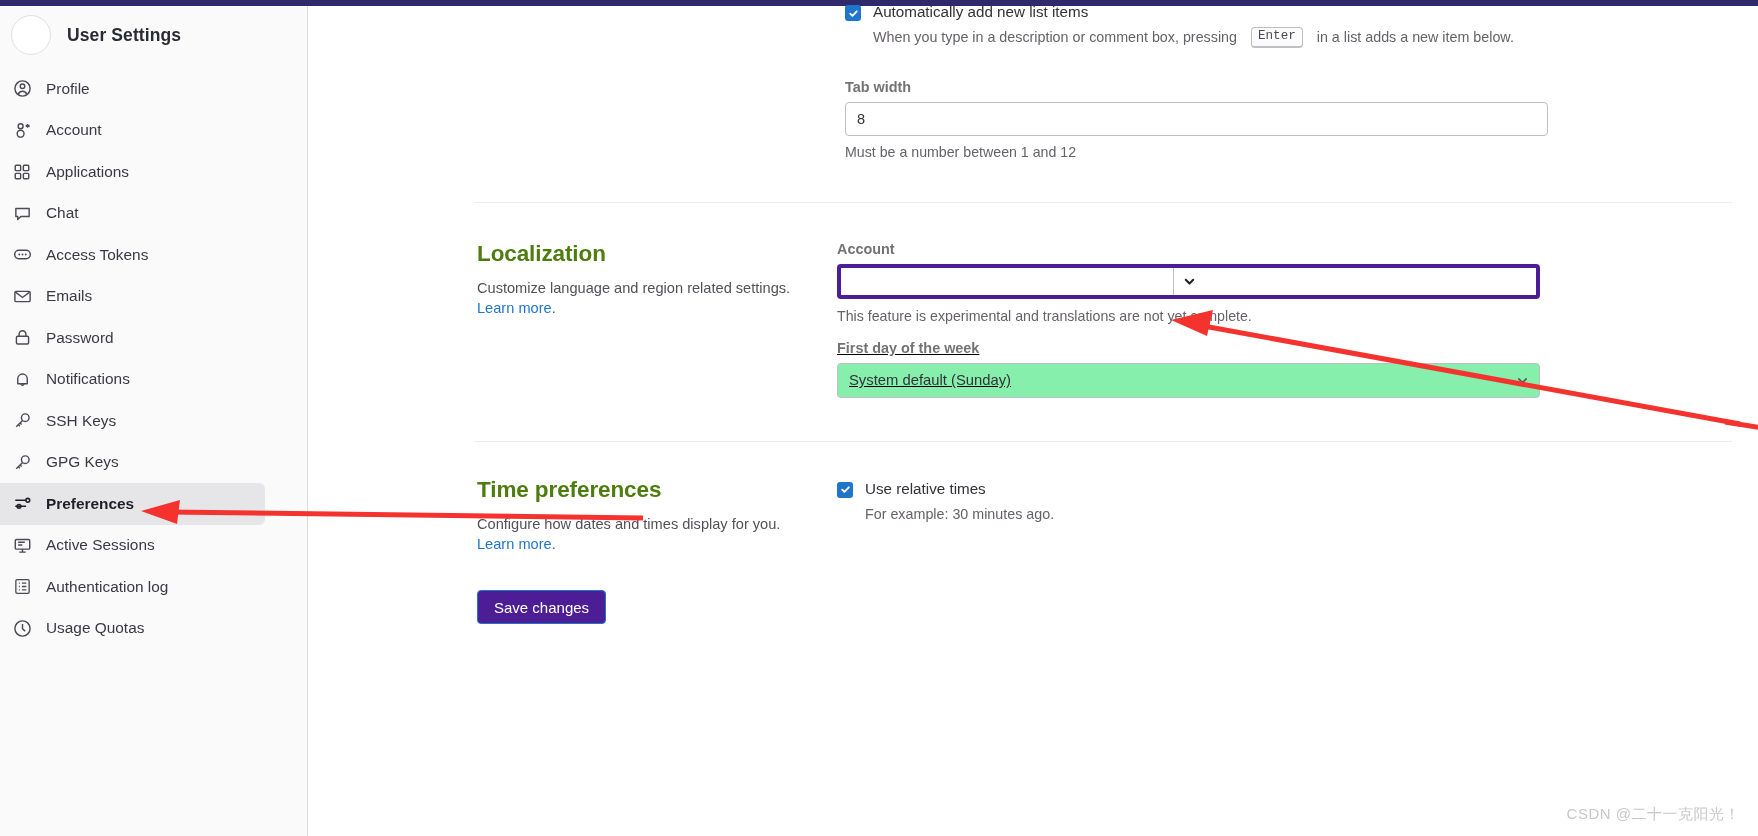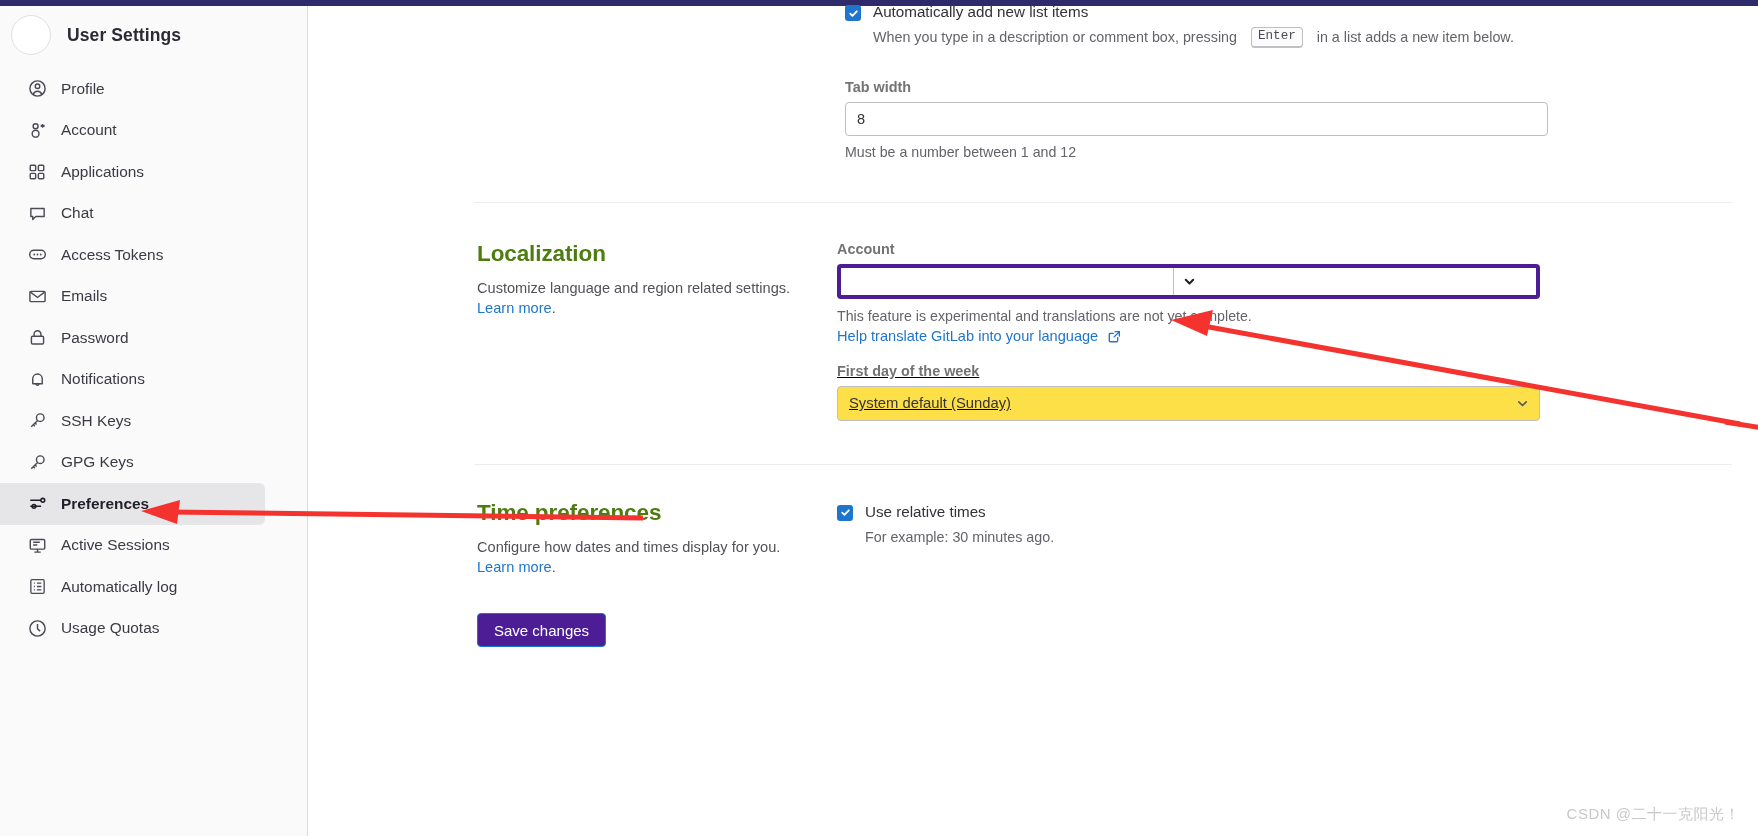--- a/index.html
+++ b/index.html
@@ -49,21 +49,21 @@
     font-size: 17.5px;
     font-weight: 700;
     color: #2b2b33;
     letter-spacing: .1px;
   }
   .nav { padding-top: 4px; }
   .nav-item {
     display: flex;
     align-items: center;
     height: 41.5px;
-    padding-left: 27px;
+    padding-left: 12px;
     gap: 14px;
     color: #3a3a44;
     font-size: 15.4px;
     cursor: pointer;
     border-radius: 0 5px 5px 0;
   }
   .nav-item .nav-icon {
     width: 20px; height: 20px;
     flex: 0 0 auto;
     display: flex; align-items: center; justify-content: center;
@@ -175,21 +175,21 @@
     display: flex; align-items: center; justify-content: center;
     color: #1f1f28;
   }
   
   .select-plain {
     position: relative;
     width: 100%;
     height: 35px;
     border: 1px solid #bfbfc3;
     border-radius: 4px;
-    background: #fde047;
+    background: #86efac;
     display: flex;
     align-items: center;
     cursor: pointer;
   }
   .select-plain .sel-value {
     flex: 1 1 auto;
     padding: 0 11px;
     font-size: 14.8px;
     color: #333238;
   }
@@ -420,21 +420,21 @@
         <span>Active Sessions</span>
       </div>
 
       <div class="nav-item">
         <span class="nav-icon">
           <svg width="19" height="19" viewBox="0 0 20 20" fill="none" stroke="currentColor" stroke-width="1.4">
             <rect x="3" y="2.8" width="14" height="14.4" rx="1.3"></rect>
             <path d="M6.2 6.4h1M6.2 10h1M6.2 13.6h1M9.4 6.4h4.6M9.4 10h4.6M9.4 13.6h4.6"></path>
           </svg>
         </span>
-        <span>Automatically log</span>
+        <span>Authentication log</span>
       </div>
 
       <div class="nav-item">
         <span class="nav-icon">
           <svg width="19" height="19" viewBox="0 0 20 20" fill="none" stroke="currentColor" stroke-width="1.5">
             <circle cx="10" cy="10" r="8"></circle>
             <path d="M10 5.2v5.2M10 10.4l2.8 2.4"></path>
           </svg>
         </span>
         <span>Usage Quotas</span>
@@ -490,30 +490,20 @@
           <label class="field-label">Account</label>
           <div class="select-split">
             <span class="sel-value">English (100% translated)</span>
             <span class="sel-arrow">
               <svg width="13" height="13" viewBox="0 0 14 14" fill="none" stroke="currentColor" stroke-width="2.2" stroke-linecap="round" stroke-linejoin="round">
                 <path d="M3 5.2 7 9.2l4-4"></path>
               </svg>
             </span>
           </div>
           <div class="help-text" style="margin-top:9px;">This feature is experimental and translations are not yet complete.</div>
-          <div style="margin-top:3px;">
-            <a class="link" style="font-size:14.6px;">Help translate GitLab into your language</a>
-            <span class="ext-link-icon link">
-              <svg width="13" height="13" viewBox="0 0 14 14" fill="none" stroke="currentColor" stroke-width="1.5" stroke-linecap="round" stroke-linejoin="round">
-                <path d="M7.6 1.8h4.6v4.6"></path>
-                  <path d="M12.2 1.8 6.6 7.4"></path>
-                <path d="M10.4 8.2v3.4a1 1 0 0 1-1 1H2.4a1 1 0 0 1-1-1V4.6a1 1 0 0 1 1-1h3.4"></path>
-              </svg>
-            </span>
-          </div>
         </div>
 
         <div style="margin-top:16px;text-decoration:underline;">
           <label class="field-label">First day of the week</label>
           <div class="select-plain">
             <span class="sel-value">System default (Sunday)</span>
             <span class="sel-arrow">
               <svg width="13" height="13" viewBox="0 0 14 14" fill="none" stroke="currentColor" stroke-width="1.7" stroke-linecap="round" stroke-linejoin="round">
                 <path d="M3 5.2 7 9.2l4-4"></path>
               </svg>

